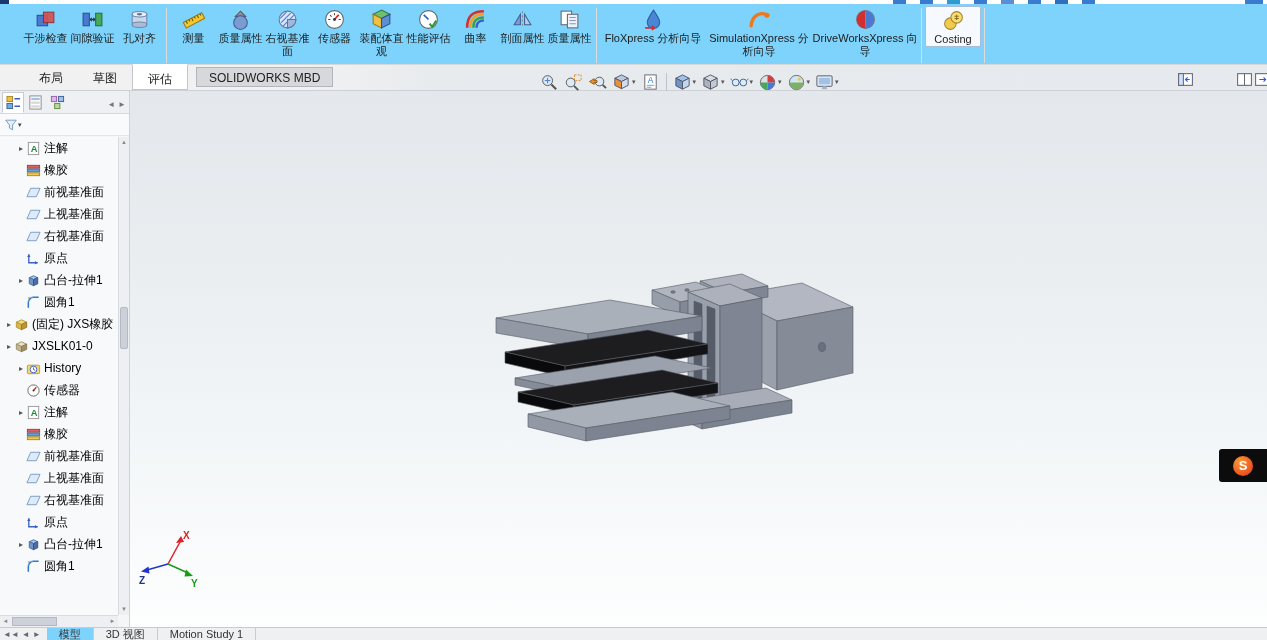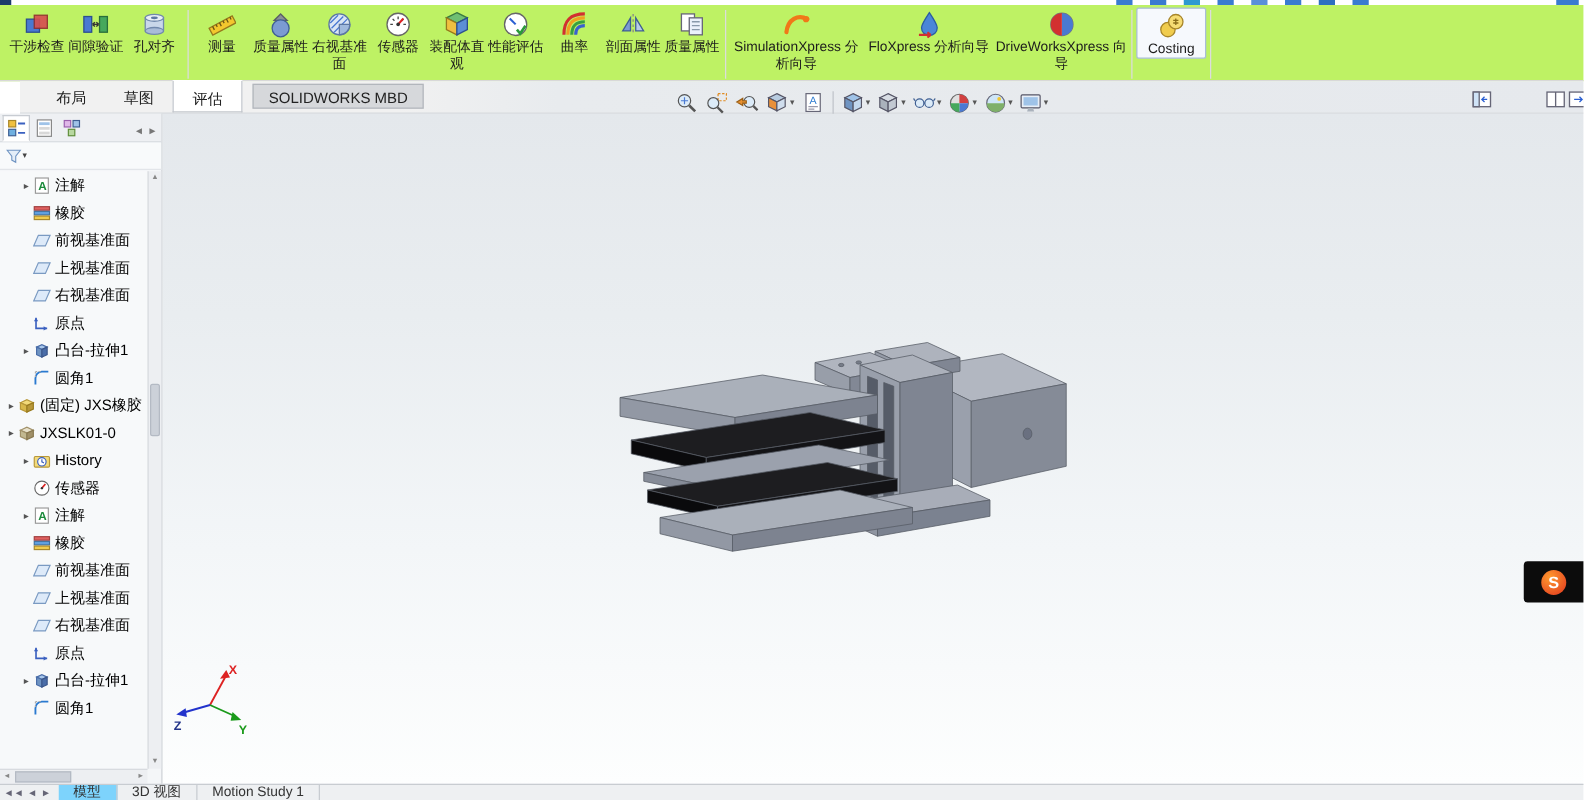--- a/index.html
+++ b/index.html
@@ -9,34 +9,34 @@
   svg { display:block; }
 
   
   .corner-logo { position:absolute; top:0; left:0; width:9px; height:5px; background:#1b3a6b; }
   .qat { position:absolute; top:0; left:893px; height:9px; display:flex; gap:14px; }
   .qi { width:13px; height:9px; border-radius:0 0 2px 2px; background:#3a7bd0; }
   .qi:nth-child(3){background:#2e9ad0}.qi:nth-child(5){background:#5a8fd8}.qi:nth-child(7){background:#2e6fc0}
   .winbtn { position:absolute; top:0; right:4px; width:18px; height:8px; background:#3a7bd0; }
 
   
-  .ribbon { position:absolute; top:4px; left:0; right:0; height:61px; background:#bef264;
-            border-bottom:1px solid #d8d8d8; display:flex; align-items:flex-start; padding:2px 4px 0 6px; }
+  .ribbon { position:absolute; top:4px; left:0; right:0; height:61px; background:#7dd3fc;
+            border-bottom:1px solid #d8d8d8; display:flex; align-items:flex-start; padding:2px 4px 0 22px; }
   .rbtn { display:flex; flex-direction:column; align-items:center; width:47px; padding-top:2px; flex:none; }
   .rbtn svg { width:23px; height:23px; }
   .rlbl { margin-top:1px; font-size:11px; line-height:12.5px; text-align:center; color:#1c1c1c; }
   .w60{width:63px}.w104{width:106px}.w86{width:88px}.w52{width:56px}
   .boxed { border:1px solid #a8bdd8; background:#f6f9fd; border-radius:2px;justify-content:flex-end; }
   .rsep { width:1px; height:55px; background:#dcdcdc; margin:2px 3px 0; flex:none; }
   .caret { font-size:7px; color:#444; line-height:7px; }
 
   
-  .tabstrip { position:absolute; top:65px; left:16px; right:0; height:26px;
+  .tabstrip { position:absolute; top:65px; left:0; right:0; height:26px;
               background:linear-gradient(90deg,#f1f1f1 0,#f1f1f1 300px,#e8ebee 430px,#e6e9ed 100%);
-              border-bottom:1px solid #cdd1d6; display:flex; padding-left:14px; }
+              border-bottom:1px solid #cdd1d6; display:flex; padding-left:24px; }
   .tab { padding:5px 15px 0; font-size:12px; color:#222; }
   .tab.active { background:#fff; border:1px solid #c2c6cc; border-top:1px solid #fff; margin-top:-1px; padding-top:6px; }
   .tab.mbd { background:#d6d8db; border:1px solid #b2b6bc; margin:2px 0 3px 8px; padding:3px 12px 0; }
 
   
   .headsup { position:absolute; top:70px; left:538px; height:24px; display:flex; align-items:center; gap:1px; z-index:6; }
   .hbtn { display:flex; align-items:center; padding:1px 2px; border-radius:2px; }
   .hbtn svg { width:19px; height:19px; }
   .hcaret { font-size:7px; color:#555; margin-left:1px; }
   .hsep { width:1px; height:18px; background:#c0c4ca; margin:0 3px; }
@@ -414,29 +414,29 @@
       </div>
     <div class="rbtn">
         <svg>
           <use href="#s-cmp"></use>
         </svg>
         <span class="rlbl">质量属性</span>
       </div>
     <div class="rsep"></div>
     <div class="rbtn w104">
         <svg>
+          <use href="#s-flox"></use>
+        </svg>
+        <span class="rlbl">FloXpress 分析向导</span>
+      </div>
+    <div class="rbtn w104">
+        <svg>
           <use href="#s-simx"></use>
         </svg>
         <span class="rlbl">SimulationXpress 分析向导</span>
-      </div>
-    <div class="rbtn w104">
-        <svg>
-          <use href="#s-flox"></use>
-        </svg>
-        <span class="rlbl">FloXpress 分析向导</span>
       </div>
     <div class="rbtn w104">
         <svg>
           <use href="#s-dwx"></use>
         </svg>
         <span class="rlbl">DriveWorksXpress 向导</span>
       </div>
     <div class="rsep"></div>
     <div class="rbtn w52 boxed">
         <svg>

